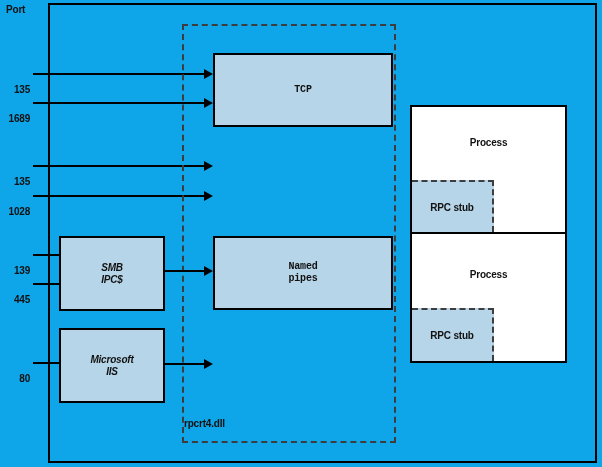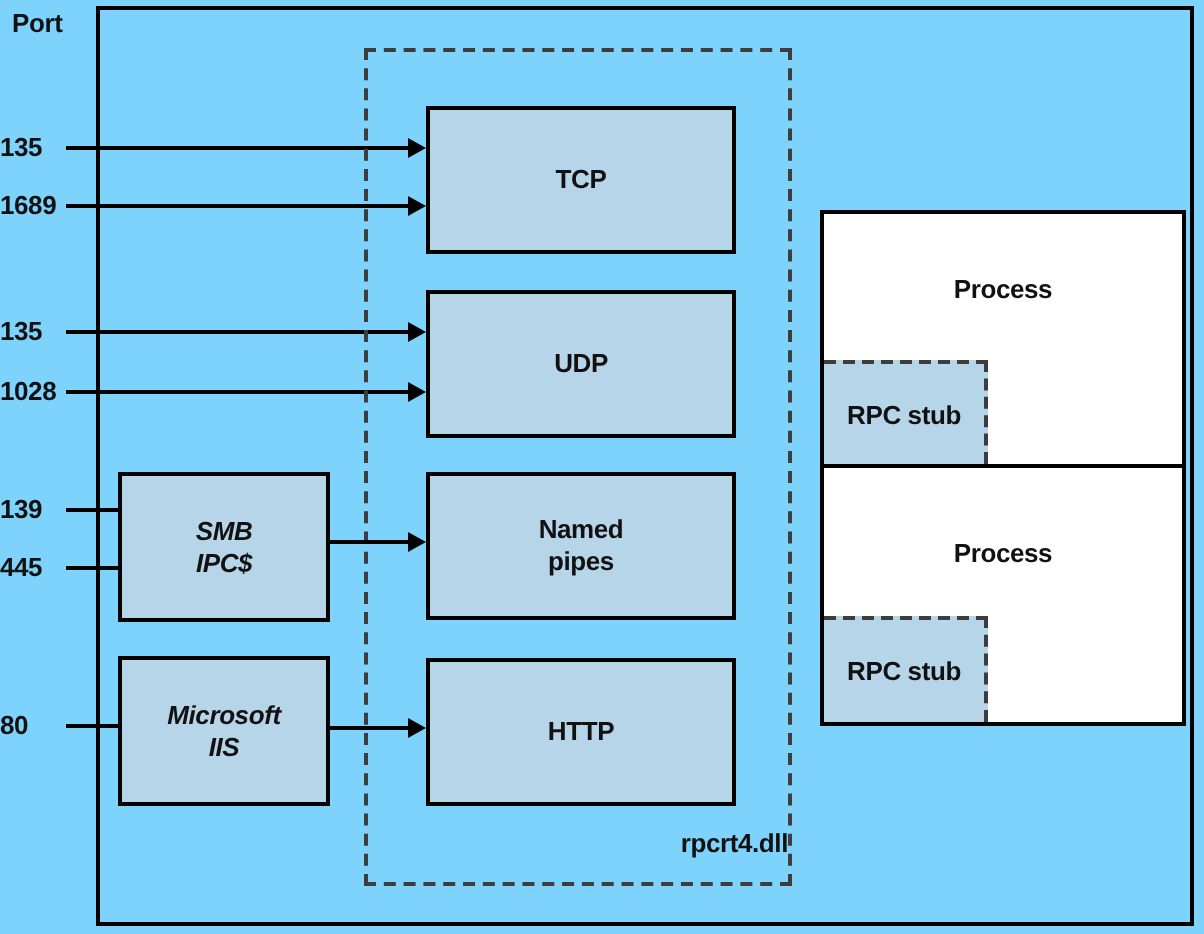--- a/index.html
+++ b/index.html
@@ -1,22 +1,22 @@
 <!DOCTYPE html>
 <html><head>
 <meta charset="utf-8">
 <style>
   html, body { margin: 0; padding: 0; background: #ffffff; }
   #stage {
     position: relative;
     width: 602px;
     height: 467px;
-    background: #7dd3fc;
+    background: #0ea5e9;
     font-family: "Liberation Sans", sans-serif;
-    font-size: 13px;
+    font-size: 10px;
     font-weight: 700;
     letter-spacing: -0.2px;
     color: #111111;
     overflow: hidden;
   }
   .abs { position: absolute; }
 
   
   .outer-frame {
     left: 48px; top: 3px; width: 549px; height: 460px;
@@ -27,41 +27,41 @@
 
   
   .dll-frame {
     left: 182px; top: 24px; width: 214px; height: 419px;
     border: 2px dashed #3d3d3d;
     box-sizing: border-box;
   }
   .dll-label {
     position: absolute;
     left: 0; right: 0; bottom: 12px;
-    text-align: right;
+    text-align: left;
   }
 
   
   .bluebox {
     background: #b7d5e9;
     border: 2px solid #000000;
     box-sizing: border-box;
     display: flex;
     align-items: center;
     justify-content: center;
     text-align: center;
     white-space: pre-line;
     line-height: 1.2;
   }
-  .proto { left: 213px; width: 155px; height: 74px; }
+  .proto { left: 213px; width: 180px; height: 74px; font-family: Liberation Mono, monospace; }
   .svc   { left: 59px;  width: 106px; height: 75px; font-style: italic; }
 
   
   .process-box {
-    left: 410px; width: 183px;
+    left: 410px; width: 157px;
     border: 2px solid #000000;
     box-sizing: border-box;
     background: #ffffff;
   }
   .process-label {
     position: absolute;
     left: 0; right: 0;
     text-align: center;
   }
   .stub-box {
@@ -71,22 +71,23 @@
     box-sizing: border-box;
     left: 412px; width: 82px;
     display: flex;
     align-items: center;
     justify-content: center;
   }
 
   
   .port-num {
     left: 0; width: 30px;
-    text-align: left;
+    text-align: right;
     line-height: 14px;
+    margin-top: 16px;
   }
   .port-title { left: 6px; top: 4px; }
   .hline { height: 2px; background: #000000; }
   .arrowhead {
     width: 0; height: 0;
     border-top: 5px solid transparent;
     border-bottom: 5px solid transparent;
     border-left: 9px solid #000000;
   }
 </style>
@@ -121,24 +122,22 @@
 
   <div class="abs hline" style="left:33px;top:254px;width:28px"></div>
   <div class="abs hline" style="left:33px;top:283px;width:28px"></div>
   <div class="abs hline" style="left:33px;top:362px;width:28px"></div>
 
   <div class="abs dll-frame">
     <div class="dll-label">rpcrt4.dll</div>
   </div>
 
   <div class="abs bluebox proto" style="top:53px"><span>TCP</span></div>
-  <div class="abs bluebox proto" style="top:145px"><span>UDP</span></div>
   <div class="abs bluebox proto" style="top:236px"><span>Named
 pipes</span></div>
-  <div class="abs bluebox proto" style="top:329px"><span>HTTP</span></div>
 
   <div class="abs bluebox svc" style="top:236px"><span>SMB
 IPC$</span></div>
   <div class="abs bluebox svc" style="top:328px"><span>Microsoft
 IIS</span></div>
 
   <div class="abs hline" style="left:165px;top:270px;width:39px"></div>
   <div class="abs arrowhead" style="left:204px;top:266px"></div>
 
   <div class="abs hline" style="left:165px;top:363px;width:39px"></div>

